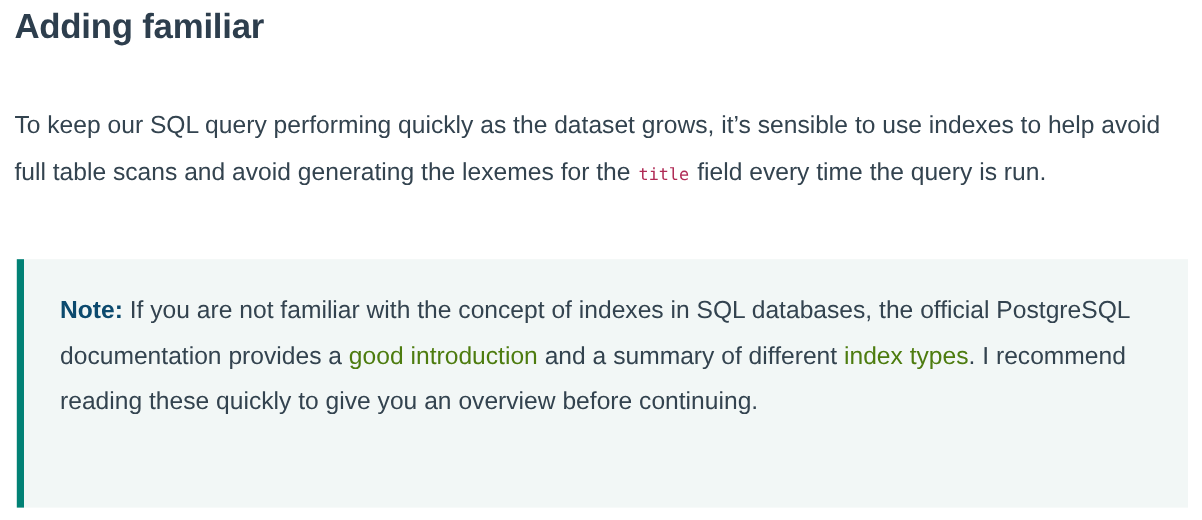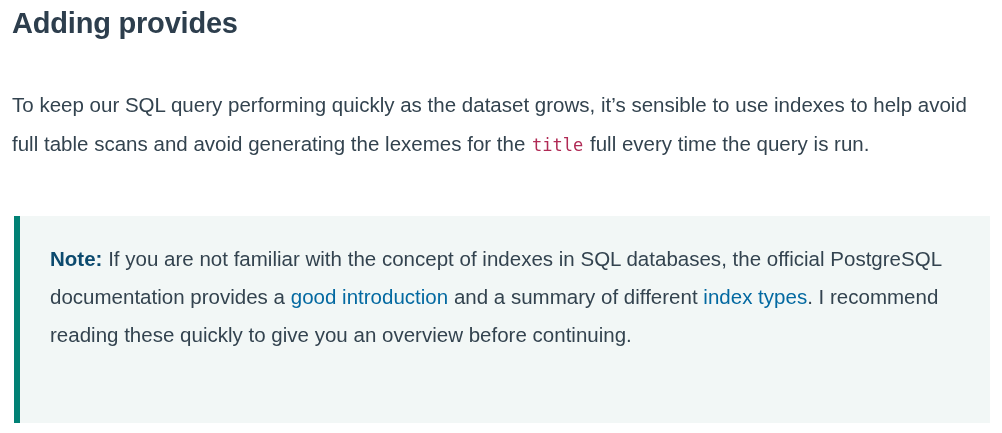--- a/index.html
+++ b/index.html
@@ -38,21 +38,21 @@
     padding-top: 42px;
     font-size: 20.5px;
     line-height: 39px;
     color: #33434f;
     max-width: 978px;
     letter-spacing: 0.01px;
   }
 
   code.inline-code {
     font-family: "DejaVu Sans Mono", "Liberation Mono", monospace;
-    font-size: 17px;
+    font-size: 14px;
     color: #b02a55;
     letter-spacing: 0px;
     background: transparent;
     padding: 0 1px;
   }
 
   .callout {
     position: absolute;
     left: 14px;
     top: 216px;
@@ -71,33 +71,33 @@
     color: #33434f;
     letter-spacing: 0.01px;
   }
 
   .callout-label {
     font-weight: bold;
     color: #0c4a6e;
   }
 
   a.doc-link {
-    color: #0369a1;
+    color: #4d7c0f;
     text-decoration: none;
   }
 </style>
 </head>
 <body>
 
 <div class="article">
 
-  <h1 class="page-title">Adding provides</h1>
+  <h1 class="page-title">Adding familiar</h1>
 
   <p class="body-paragraph">
-    <span>To keep our SQL query performing quickly as the dataset grows, it’s sensible to use indexes to help avoid full table scans and avoid generating the lexemes for the </span><code class="inline-code">title</code><span> full every time the query is run.</span>
+    <span>To keep our SQL query performing quickly as the dataset grows, it’s sensible to use indexes to help avoid full table scans and avoid generating the lexemes for the </span><code class="inline-code">title</code><span> field every time the query is run.</span>
   </p>
 
   <aside class="callout">
     <p class="callout-text">
       <strong class="callout-label">Note:</strong><span> If you are not familiar with the concept of indexes in SQL databases, the official PostgreSQL documentation provides a </span><a class="doc-link" href="#">good introduction</a><span> and a summary of different </span><a class="doc-link" href="#">index types</a><span>. I recommend reading these quickly to give you an overview before continuing.</span>
     </p>
   </aside>
 
 </div>
 

